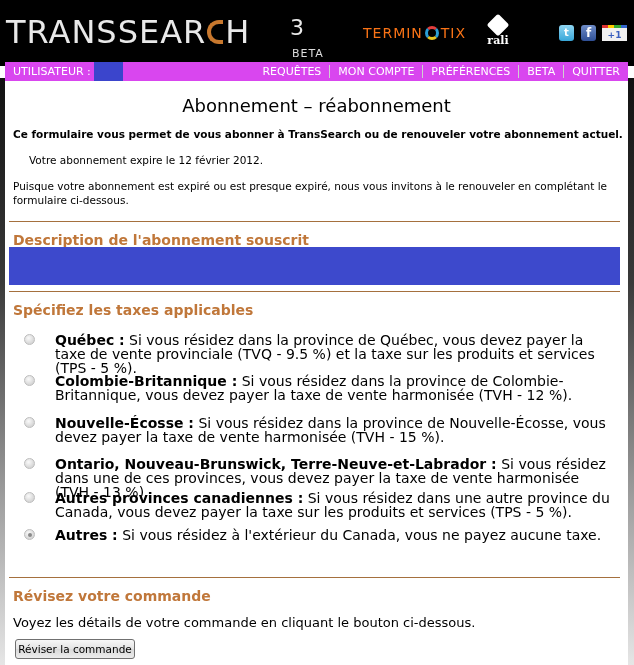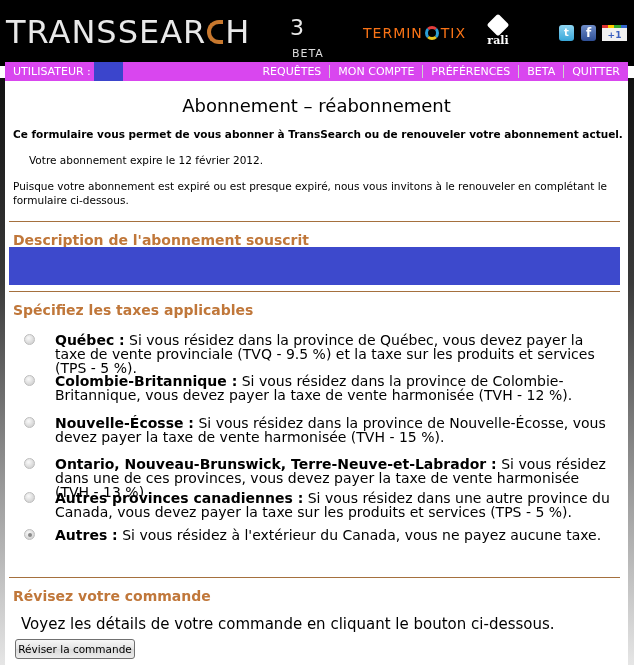--- a/index.html
+++ b/index.html
@@ -94,21 +94,21 @@
     position:absolute; left:0; top:1px; width:11px; height:11px; border-radius:50%;
     background:radial-gradient(circle at 40% 35%, #fafafa, #d6d6d6 70%);
     border:1px solid #bdbdbd; box-sizing:border-box; cursor:pointer;
   }
   .radio.checked::after {
     content:""; position:absolute; left:2.5px; top:2.5px; width:4px; height:4px; border-radius:50%; background:#8a8a8a;
   }
   .tax-text { position:absolute; left:31px; top:0; width:555px; font-size:14px; line-height:14px; }
   .tax-text b { font-weight:bold; }
 
-  .review-text { position:absolute; left:16px; top:534px; font-size:15px; white-space:nowrap; }
+  .review-text { position:absolute; left:8px; top:534px; font-size:13px; white-space:nowrap; }
   .review-btn {
     position:absolute; left:10px; top:558px; width:120px; height:20px;
     border:1px solid #707070; border-radius:3px;
     background:linear-gradient(#f7f7f7,#e3e3e3 50%,#d9d9d9 51%,#ececec);
     font-family:"DejaVu Sans","Liberation Sans",sans-serif; font-size:10.5px; color:#000; padding:0; cursor:pointer;
   }
 </style>
 </head>
 <body>
 

